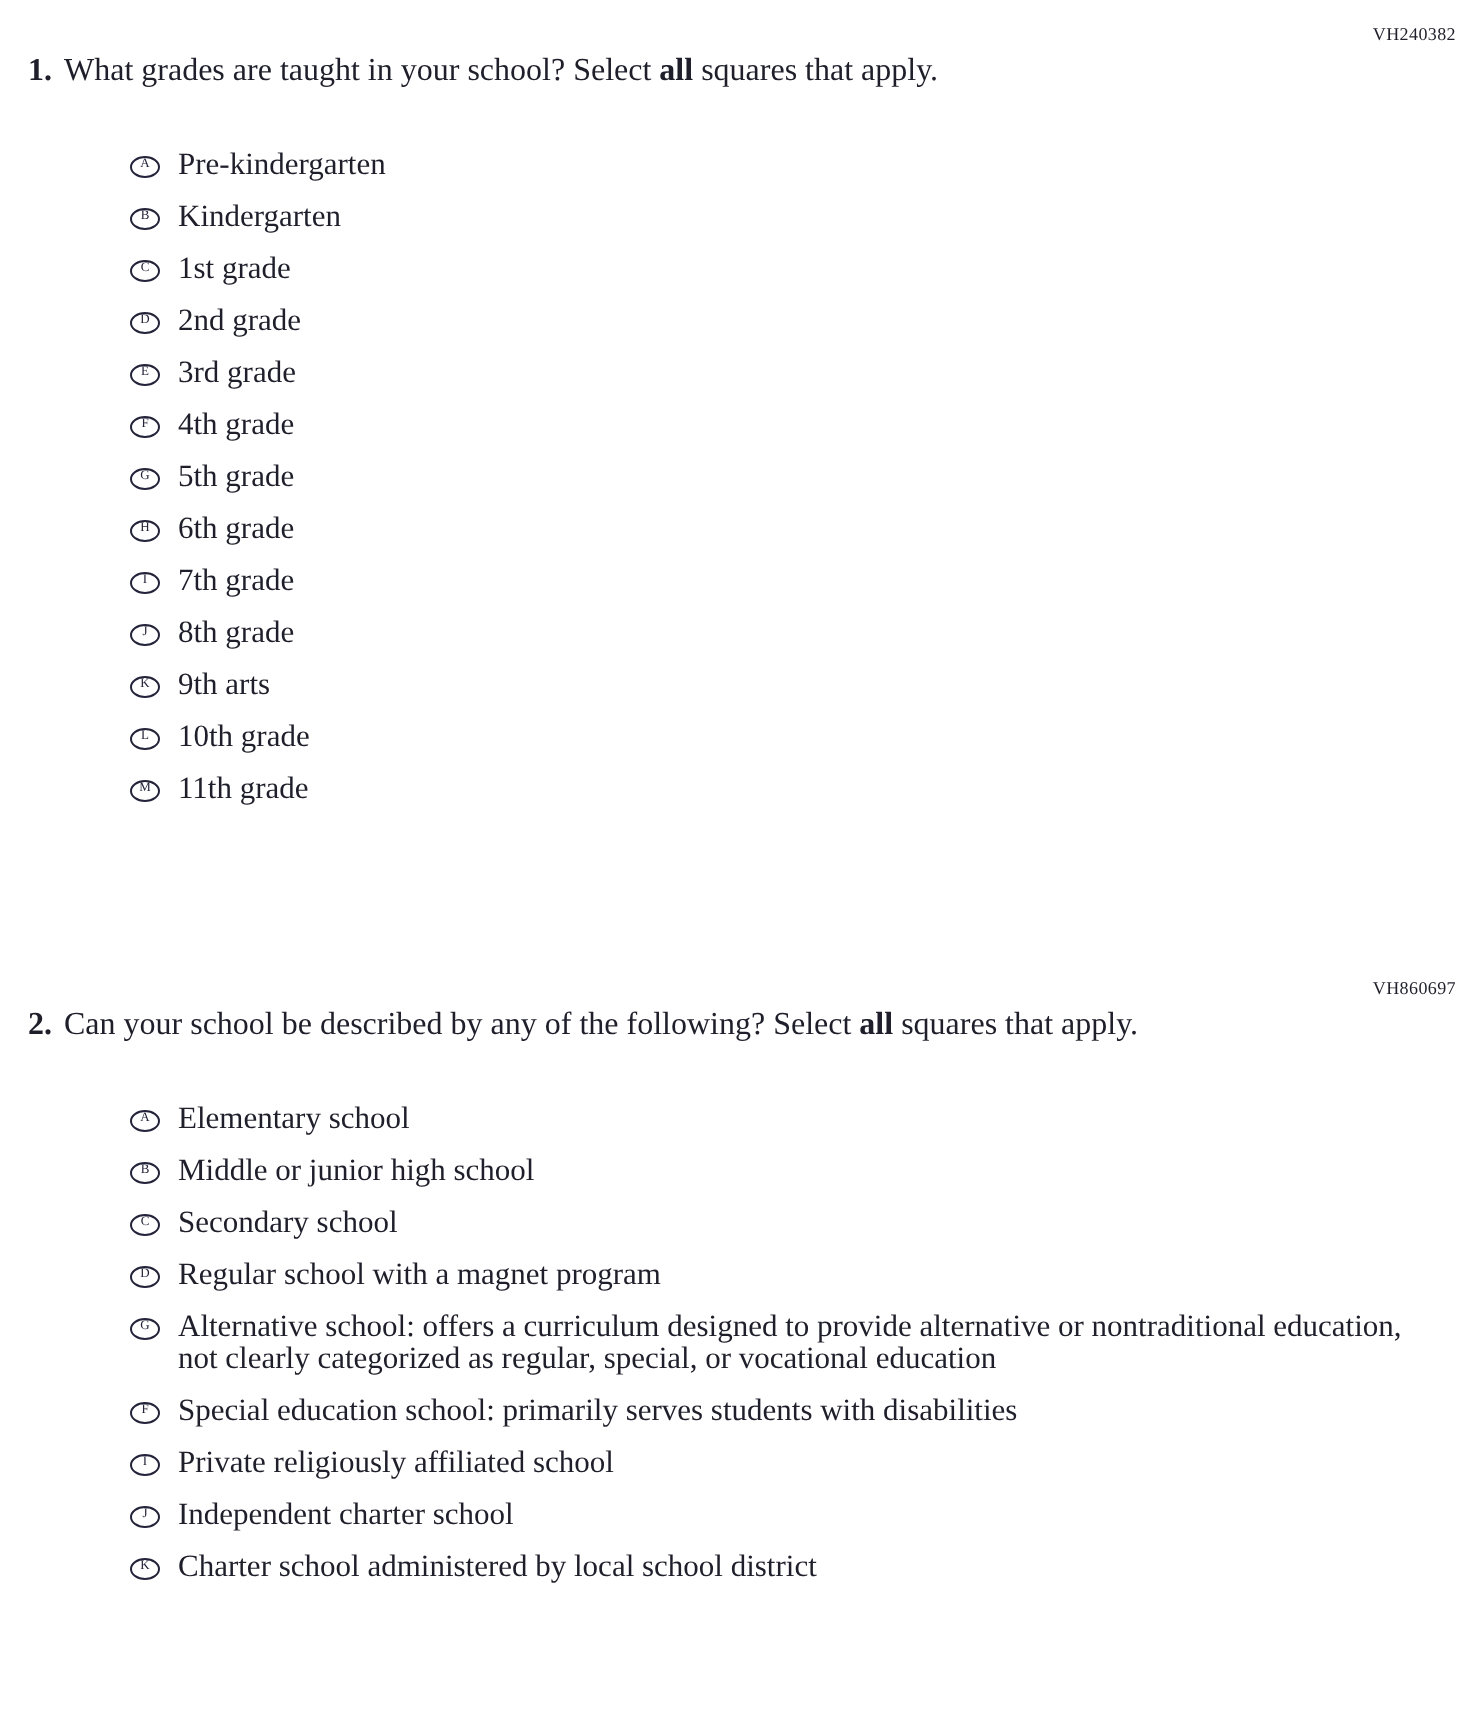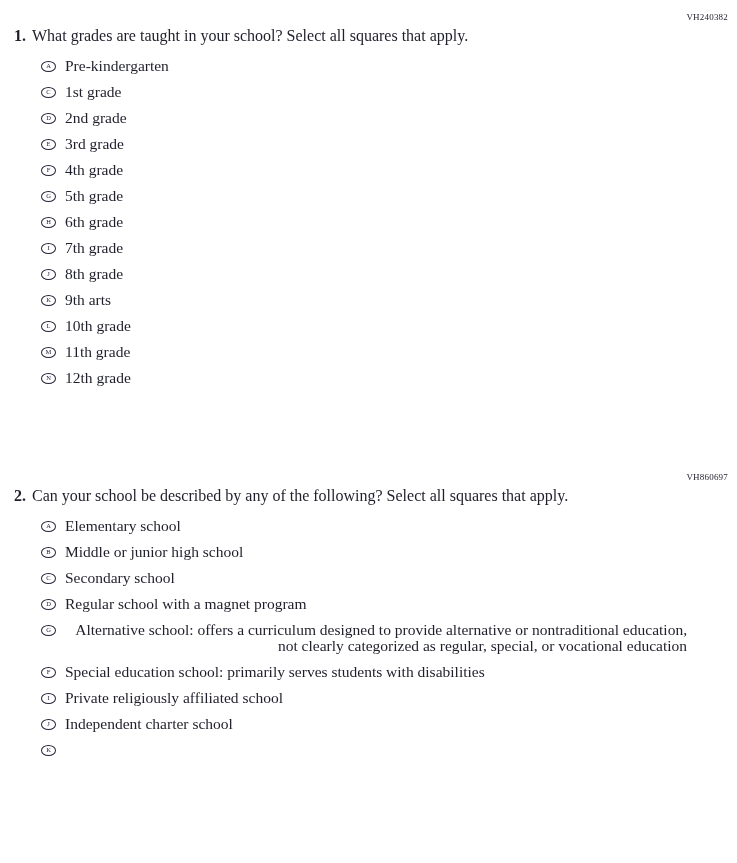--- a/index.html
+++ b/index.html
@@ -13,22 +13,22 @@
     letter-spacing:0.2px;color:#1f1f2b;
   }
   .sec1 .item-code{padding-top:12px;}
   .sec2 .item-code{margin-top:75px;}
   .q-head{
     display:flex;align-items:flex-start;margin:5px 0 0 14px;
     font-size:16px;line-height:18px;
   }
   .q-num{font-weight:bold;flex:0 0 18px;}
   .q-text{padding-left:0px;}
-  .q-text b{font-weight:normal;}
-  .options{margin-top:13px;padding-left:41px;padding-bottom:1px;text-align:right;}
+  .q-text b{font-weight:bold;}
+  .options{margin-top:30px;padding-left:65px;padding-bottom:1px;}
   .option{
     display:flex;align-items:flex-start;margin-bottom:10px;
     font-size:15.5px;line-height:16px;
   }
   .bubble{
     flex:0 0 auto;width:13px;height:9px;border:1px solid #23233a;
     border-radius:50%;display:flex;align-items:center;justify-content:center;
     margin-top:3px;margin-right:9px;background:#ffffff;cursor:pointer;
   }
   .bubble i{
@@ -47,20 +47,26 @@
     <div class="q-head">
       <span class="q-num">1.</span>
       <span class="q-text"><span>What grades are taught in your school? Select </span><b>all</b><span> squares that apply.</span></span>
     </div>
     <div class="options">
       <div class="option">
         <span class="bubble">
             <i>A</i>
           </span>
         <span class="option-label">Pre-kindergarten</span>
+      </div>
+      <div class="option">
+        <span class="bubble">
+            <i>B</i>
+          </span>
+        <span class="option-label">Kindergarten</span>
       </div>
       <div class="option">
         <span class="bubble">
             <i>C</i>
           </span>
         <span class="option-label">1st grade</span>
       </div>
       <div class="option">
         <span class="bubble">
             <i>D</i>
@@ -114,26 +120,20 @@
             <i>L</i>
           </span>
         <span class="option-label">10th grade</span>
       </div>
       <div class="option">
         <span class="bubble">
             <i>M</i>
           </span>
         <span class="option-label">11th grade</span>
       </div>
-      <div class="option">
-        <span class="bubble">
-            <i>N</i>
-          </span>
-        <span class="option-label">12th grade</span>
-      </div>
     </div>
   </div>
 
   <div class="sec2">
     <div class="item-code">VH860697</div>
     <div class="q-head">
       <span class="q-num">2.</span>
       <span class="q-text"><span>Can your school be described by any of the following? Select </span><b>all</b><span> squares that apply.</span></span>
     </div>
     <div class="options">
@@ -182,17 +182,18 @@
       <div class="option">
         <span class="bubble">
             <i>J</i>
           </span>
         <span class="option-label">Independent charter school</span>
       </div>
       <div class="option">
         <span class="bubble">
             <i>K</i>
           </span>
+        <span class="option-label">Charter school administered by local school district</span>
       </div>
     </div>
   </div>
 
 </div>
 
 </body></html>

